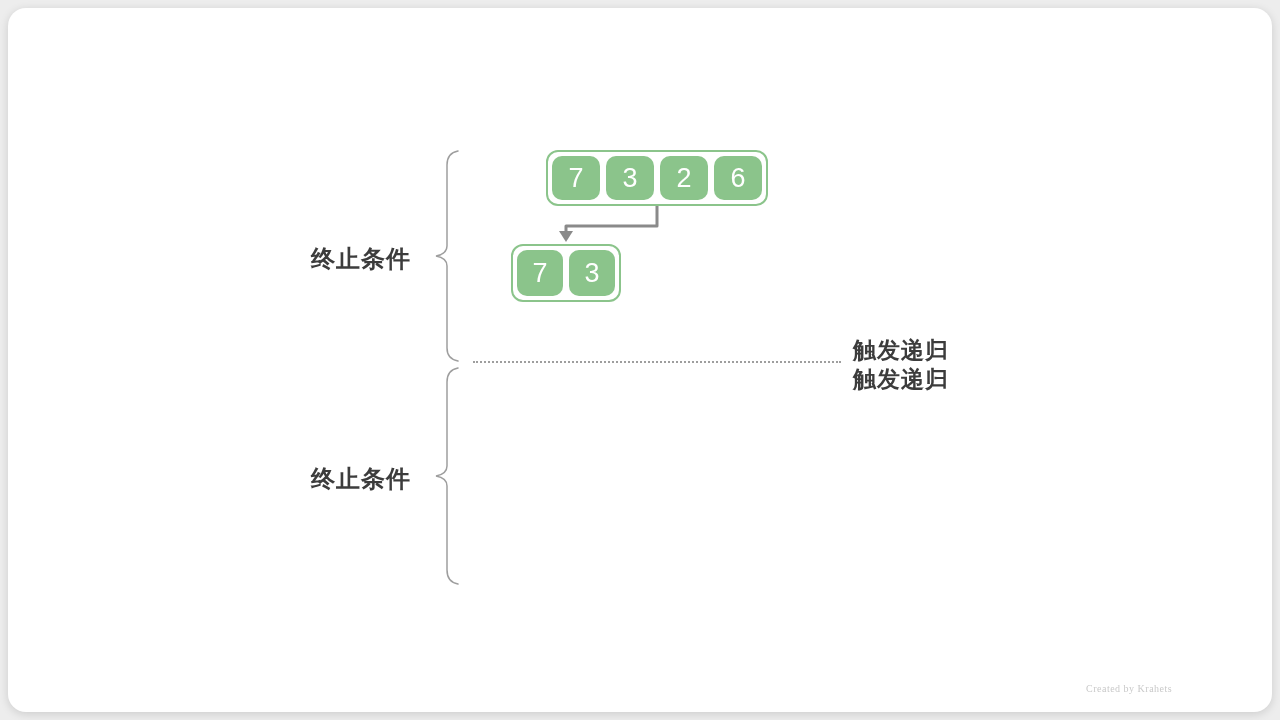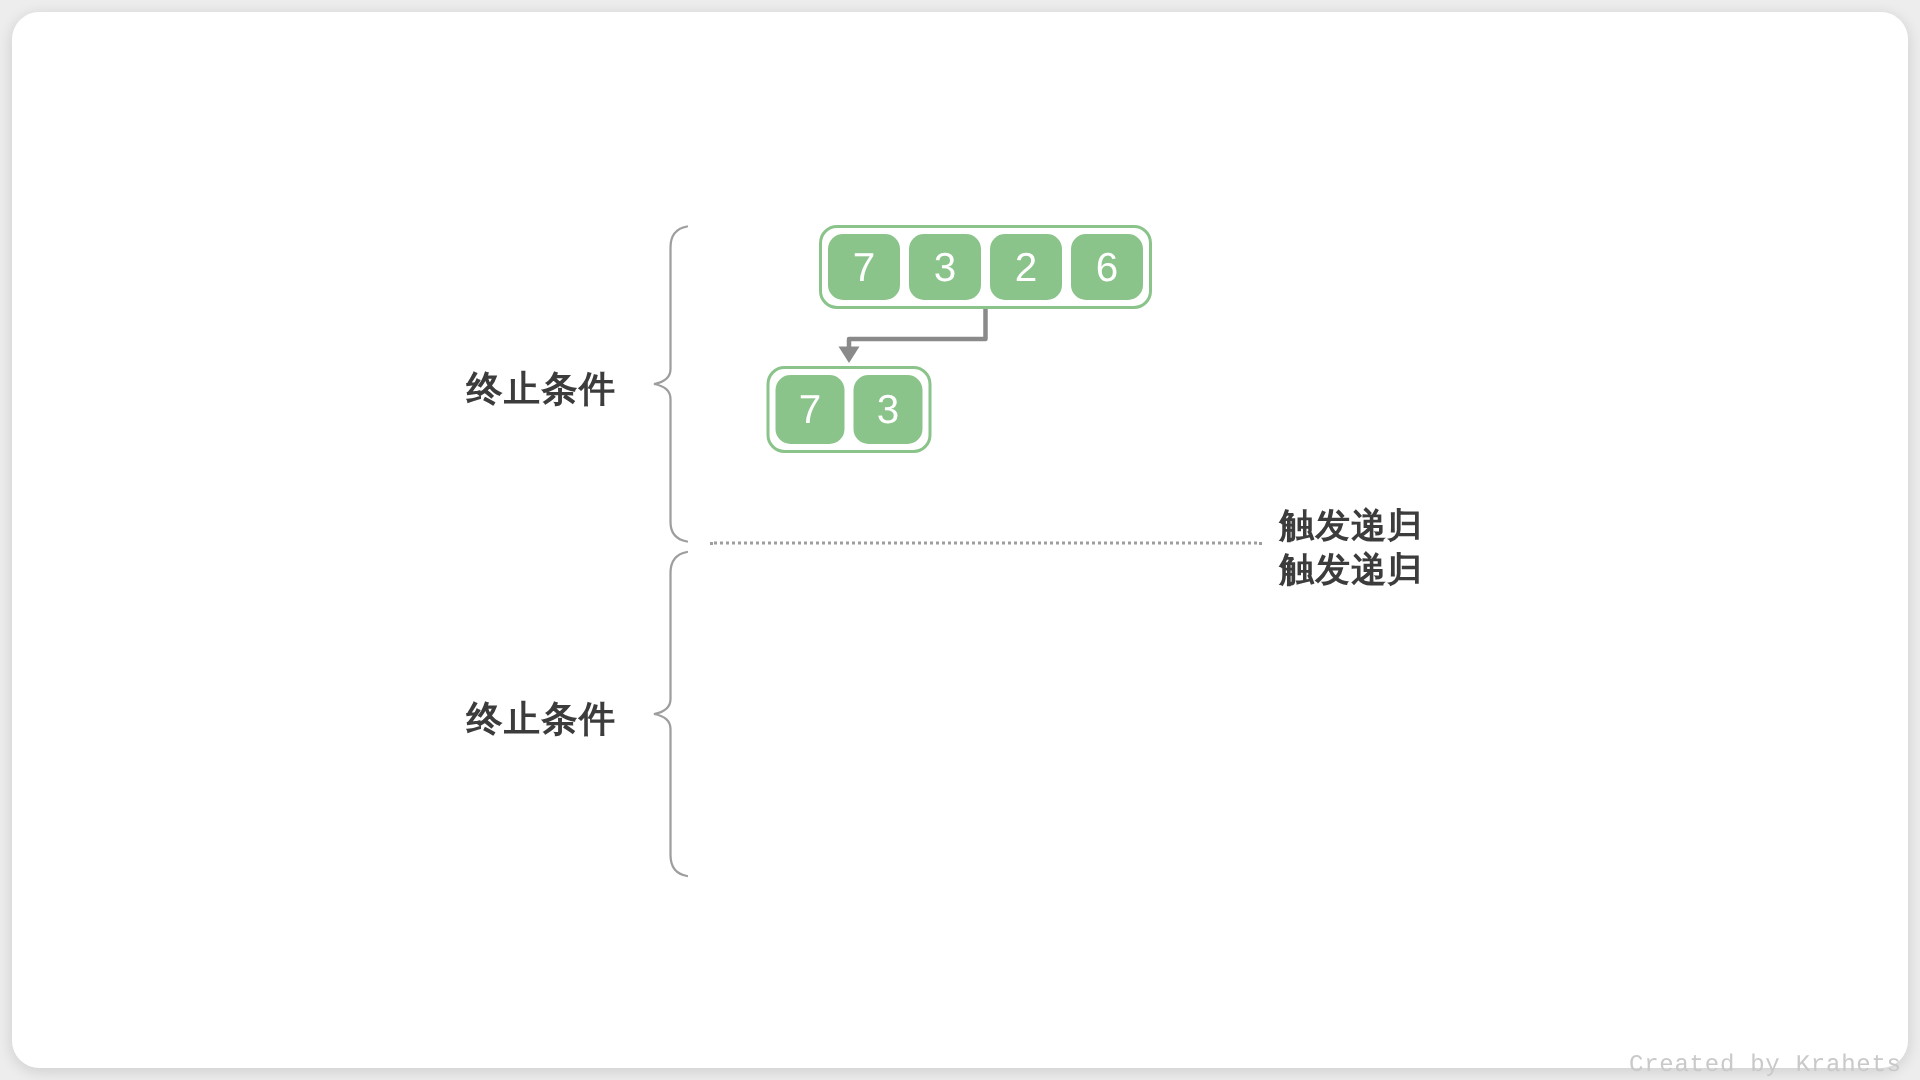--- a/index.html
+++ b/index.html
@@ -73,23 +73,23 @@
     left:845px; top:328px;
     font-size:23px;
     font-weight:bold;
     color:var(--ink);
     line-height:29px;
     letter-spacing:1px;
     white-space:nowrap;
   }
   .watermark{
     position:absolute;
-    left:1078px; top:693px;
-    font-family:Liberation Mono, monospace;
-    font-size:16px;
+    left:1078px; top:675px;
+    font-family:Liberation Serif, serif;
+    font-size:10px;
     color:var(--watermark);
     letter-spacing:0.5px;
     white-space:nowrap;
   }
 </style>
 </head>
 <body>
 
 <div class="card">
 

